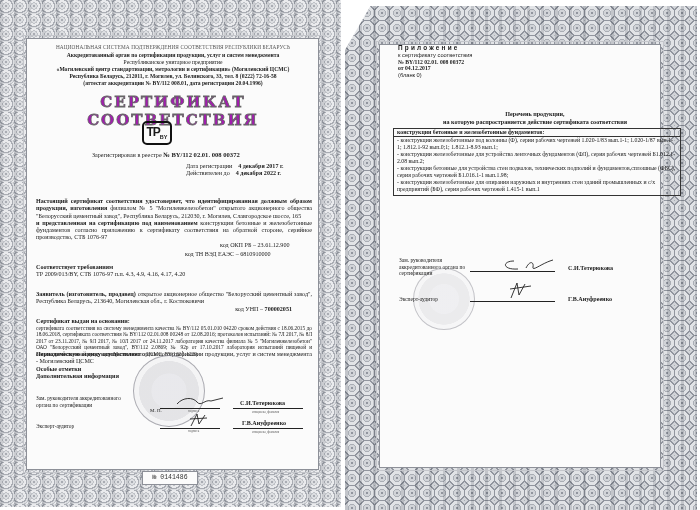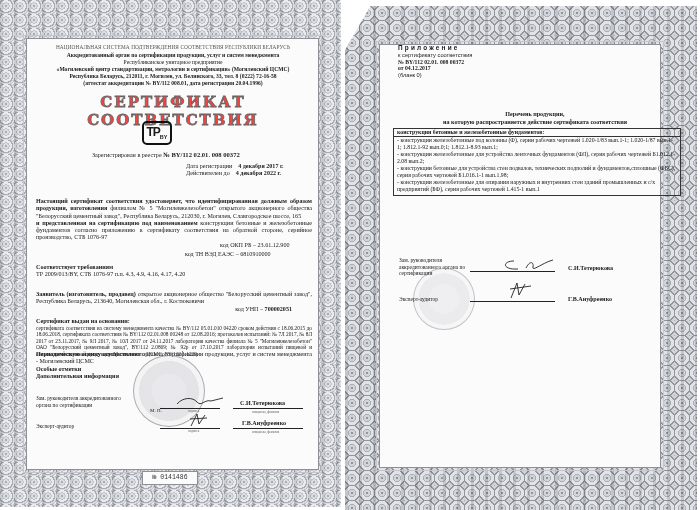--- a/index.html
+++ b/index.html
@@ -40,21 +40,21 @@
     }
 
     
     .hdr { position: absolute; left: 30px; width: 286px; text-align: center; }
     .hdr-national { top: 44px; font-size: 5.3px; letter-spacing: .1px; color: #555; text-transform: uppercase; }
     .hdr-line { font-size: 5.6px; font-weight: bold; line-height: 7px; }
     .hdr-block { top: 52px; }
     .cert-title {
       position: absolute; top: 93px; left: 30px; width: 286px; text-align: center;
       font-family: "DejaVu Serif", serif; font-size: 15px; letter-spacing: 2px;
-      color: #ef4444; -webkit-text-stroke: 0.8px #666; font-weight: bold;
+      color: #a21caf; -webkit-text-stroke: 0.8px #666; font-weight: bold;
     }
     .tr-mark {
       position: absolute; left: 142px; top: 121px; width: 30px; height: 24px;
       border: 2.5px solid #111; border-radius: 5px;
       display: flex; align-items: flex-start; justify-content: center;
       font-family: "Liberation Sans", sans-serif;
     }
     .tr-mark .tr { font-size: 12px; line-height: 18px; letter-spacing: -1px; font-weight: bold; }
     .tr-mark .by { font-size: 5.5px; font-weight: bold; margin-top: 11px; }
 

